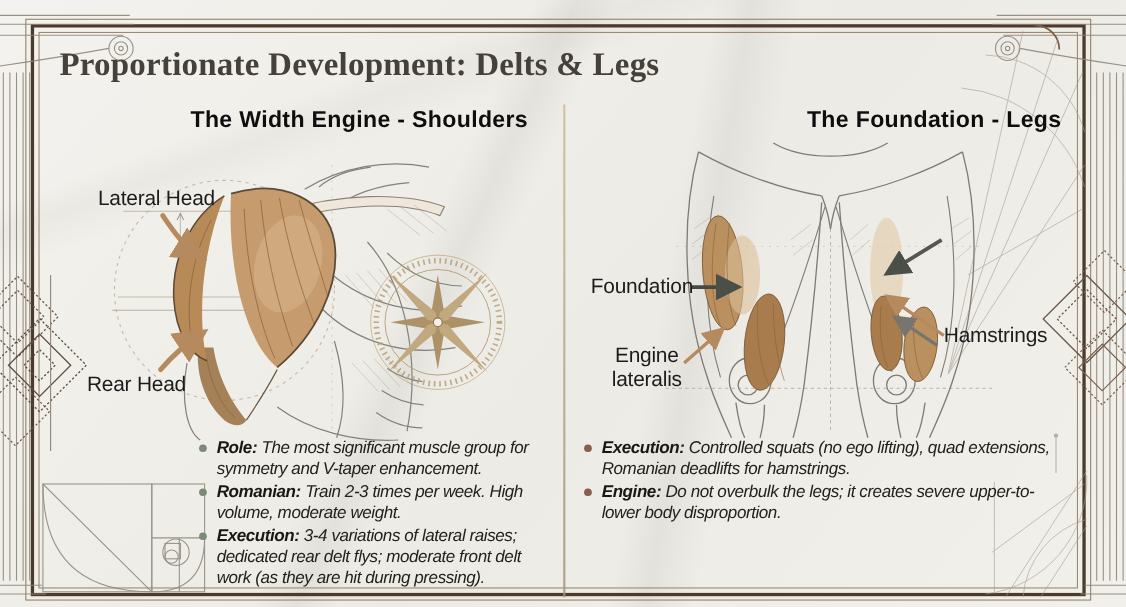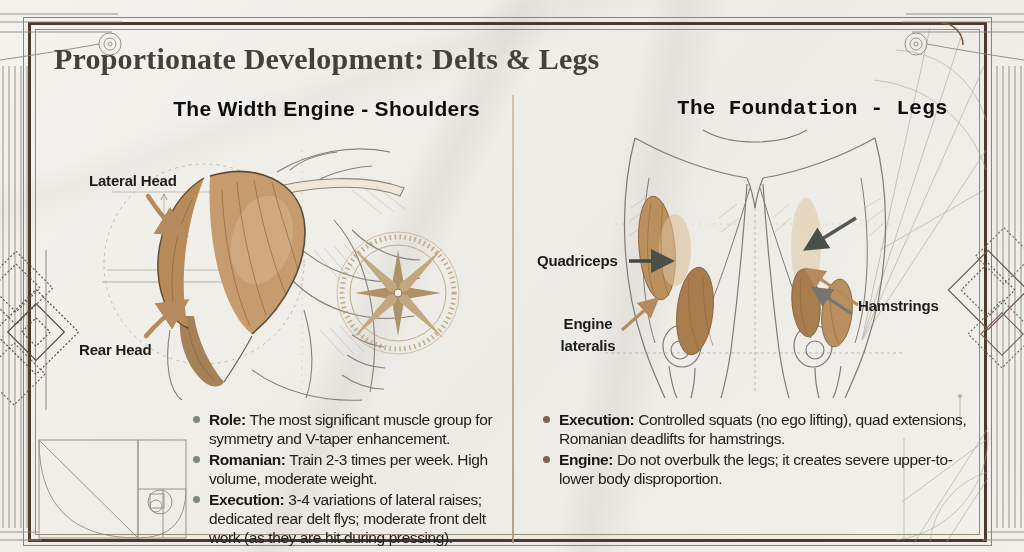--- a/index.html
+++ b/index.html
@@ -19,26 +19,26 @@
   .page-title{
     position:absolute;left:54px;top:42px;width:720px;
     font-family:"Liberation Serif",serif;font-weight:700;font-size:30px;
     color:#45403a;letter-spacing:.2px;
   }
   .panel-heading{
     position:absolute;top:97px;font-weight:700;font-size:21px;color:#0e0e0e;
     letter-spacing:.3px;text-align:right;
   }
   .heading-left{left:50px;width:430px;}
-  .heading-right{left:508px;width:440px;font-family:Liberation Mono, monospace;}
+  .heading-right{left:525px;width:440px;}
   .divider{position:absolute;left:512px;top:95px;width:2px;height:448px;
     background:linear-gradient(#cdbc9a,#a6937a);opacity:.85;}
-  .anat-label{position:absolute;font-weight:700;font-size:15px;color:#1c1c1c;
+  .anat-label{position:absolute;font-weight:400;font-size:19px;color:#1c1c1c;
     letter-spacing:-.2px;line-height:22px;}
-  .bullets{position:absolute;margin:12px;padding:0;list-style:none;}
+  .bullets{position:absolute;margin:0;padding:0;list-style:none;font-style:italic;}
   .bullets-left{left:181px;top:398px;width:326px;}
   .bullets-right{left:531px;top:398px;width:438px;}
   .bullets li{display:flex;gap:9px;margin-bottom:2px;}
   .dot{width:7px;height:7px;border-radius:50%;margin-top:6px;flex:none;}
   .dot-green{background:#7b8a76;}
   .dot-brown{background:#8a5c4c;}
   .bullets p{margin:0;font-size:15.5px;line-height:19px;letter-spacing:-.4px;color:#23211e;}
   .bullets strong{color:#1a1815;}
 </style>
 </head>
@@ -311,21 +311,21 @@
     <path d="M 146,336 C 158,322 170,312 182,304" stroke="#b48a5e" stroke-width="4.5" fill="none" stroke-linecap="round" marker-end="url(#mtan)"></path>
     <path d="M 629,261 L 668,261" stroke="#444a42" stroke-width="3.5" fill="none" marker-end="url(#mdark)"></path>
     <path d="M 622,330 L 655,301" stroke="#b48a5e" stroke-width="3" fill="none" marker-end="url(#mtan)"></path>
     <path d="M 856,218 L 809,247" stroke="#54584e" stroke-width="3.5" fill="none" marker-end="url(#mdark)"></path>
     <path d="M 858,305 L 809,271" stroke="#b48a5e" stroke-width="3" fill="none" marker-end="url(#mtan)"></path>
     <path d="M 852,314 L 816,290" stroke="#77756d" stroke-width="3" fill="none" marker-end="url(#mgray)"></path>
   </svg>
 
   <div class="anat-label" style="left:89px;top:170px">Lateral Head</div>
   <div class="anat-label" style="left:79px;top:339px">Rear Head</div>
-  <div class="anat-label" style="left:537px;top:250px">Quadriceps</div>
+  <div class="anat-label" style="left:537px;top:250px">Foundation</div>
   <div class="anat-label" style="left:549px;top:313px;width:78px;text-align:center">Engine lateralis</div>
   <div class="anat-label" style="left:858px;top:295px">Hamstrings</div>
 
   <div class="divider"></div>
 
   <ul class="bullets bullets-left">
     <li>
       <span class="dot dot-green"></span>
       <p><strong>Role:</strong> <span>The most significant muscle group for symmetry and V-taper enhancement.</span></p>
     </li>

